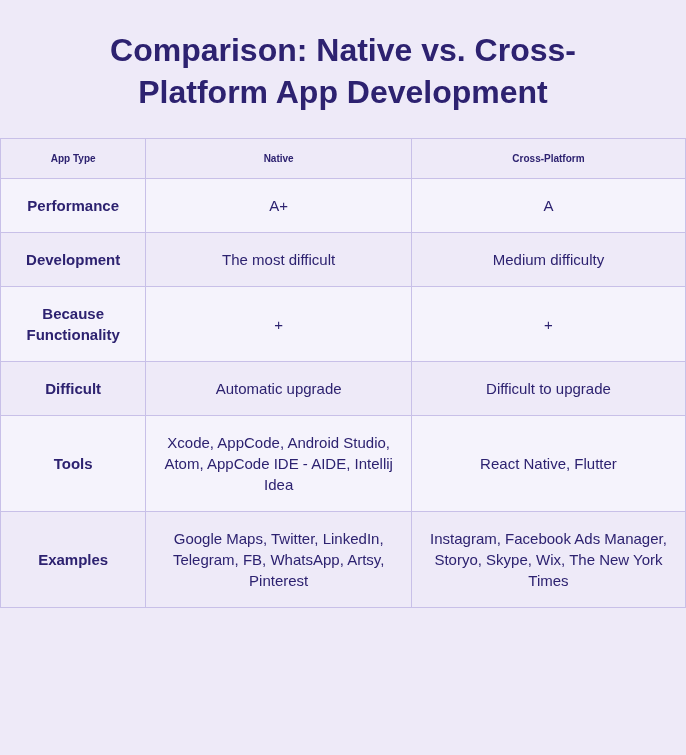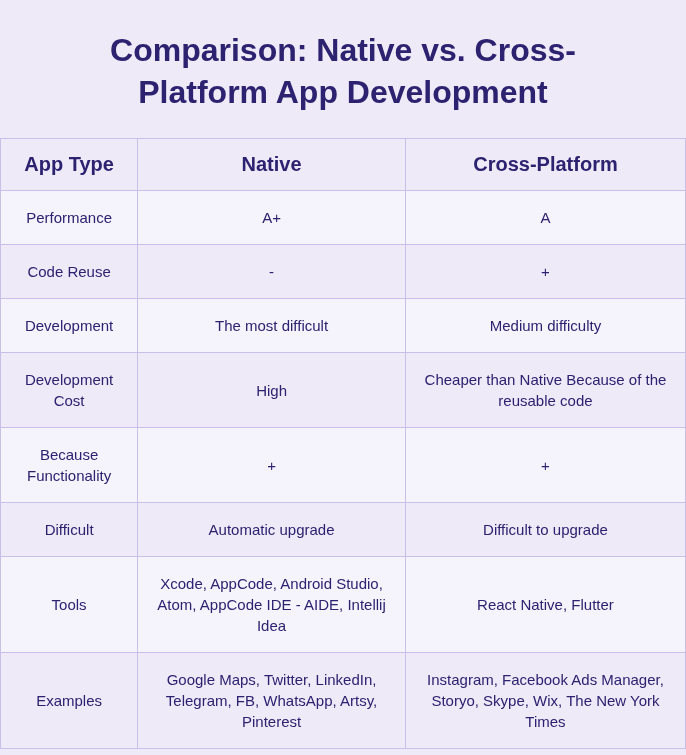--- a/index.html
+++ b/index.html
@@ -37,21 +37,21 @@
       width: 100%;
       border-collapse: collapse;
     }
 
     thead tr {
       background-color: #eeeaf8;
     }
 
     thead th {
       padding: 14px 10px;
-      font-size: 20px;
+      font-size: 10px;
       font-weight: 700;
       color: #2d2270;
       text-align: center;
       border: 1.5px solid #c8c0e8;
     }
 
     thead th:first-child {
       background-color: #eeeaf8;
     }
 
@@ -70,21 +70,21 @@
     tbody td {
       padding: 16px 12px;
       text-align: center;
       font-size: 15px;
       color: #2d2270;
       border: 1.5px solid #c8c0e8;
       line-height: 1.4;
     }
 
     tbody td:first-child {
-      font-weight: 400;
+      font-weight: 700;
       font-size: 15px;
     }
   </style>
 </head>
 <body>
 
 <div class="header">
   <h1>Comparison: Native vs. Cross-Platform App Development</h1>
 </div>
 
@@ -97,33 +97,23 @@
         <th>Cross-Platform</th>
       </tr>
     </thead>
     <tbody id="table-body">
     <tr>
           <td>Performance</td>
           <td>A+</td>
           <td>A</td>
         </tr>
         <tr>
-          <td>Code Reuse</td>
-          <td>-</td>
-          <td>+</td>
-        </tr>
-        <tr>
           <td>Development</td>
           <td>The most difficult</td>
           <td>Medium difficulty</td>
-        </tr>
-        <tr>
-          <td>Development Cost</td>
-          <td>High</td>
-          <td>Cheaper than Native Because of the reusable code</td>
         </tr>
         <tr>
           <td>Because Functionality</td>
           <td>+</td>
           <td>+</td>
         </tr>
         <tr>
           <td>Difficult</td>
           <td>Automatic upgrade</td>
           <td>Difficult to upgrade</td>

